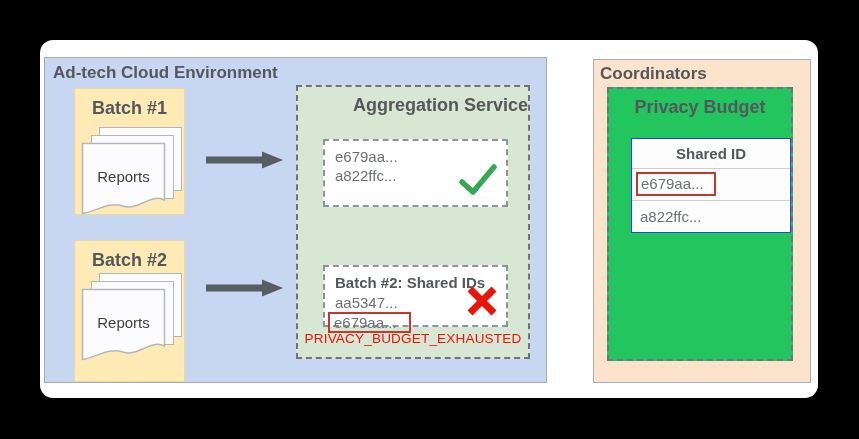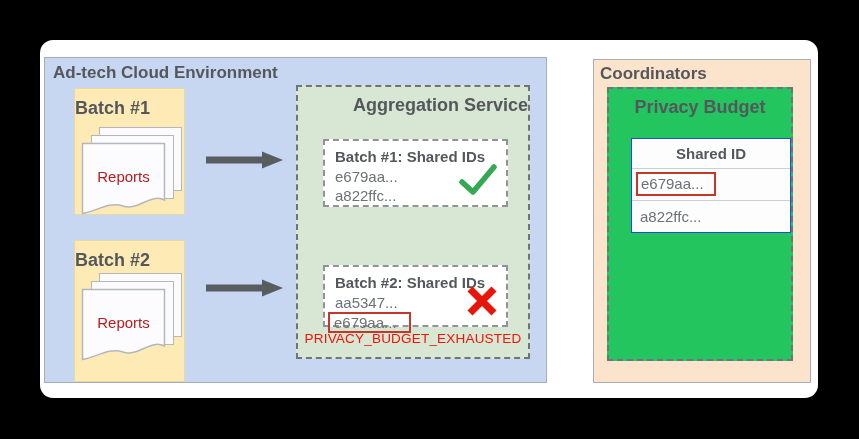--- a/index.html
+++ b/index.html
@@ -19,33 +19,33 @@
   }
   .env-label {
     position:absolute; left:53px; top:63px; font-size:17px; font-weight:700; color:#54575b;
   }
   .batch {
     position:absolute; left:74px; width:111px;
     background:#fdeab5; border:1px solid #e7d9a4; box-sizing:border-box;
   }
   #batch1 { top:88px; height:127px; }
   #batch2 { top:240px; height:142px; }
-  .batch-title { text-align:left; margin-top:9px; font-size:18px; font-weight:700; color:#54575b; }
+  .batch-title { text-align:center; margin-top:9px; font-size:18px; font-weight:700; color:#54575b; }
   .page {
     position:absolute; width:83px; height:64px;
     background:#fbfbfd; border:1px solid #b4b7ba; box-sizing:border-box;
   }
   .pg3 { left:24px; } .pg2 { left:16px; }
   #batch1 .pg3 { top:38px; } #batch1 .pg2 { top:46px; }
   #batch2 .pg3 { top:32px; } #batch2 .pg2 { top:40px; }
   .front-page { position:absolute; left:6px; }
   #batch1 .front-page { top:53px; } #batch2 .front-page { top:47px; }
   .reports-label {
     position:absolute; left:6px; width:85px; text-align:center;
-    font-size:15px; color:#b91c1c; line-height:16px;
+    font-size:15px; color:#404040; line-height:16px;
   }
   #batch1 .reports-label { top:80px; } #batch2 .reports-label { top:74px; }
   
   .arrow { position:absolute; width:80px; height:22px; }
   #arrow1 { left:204px; top:149px; }
   #arrow2 { left:204px; top:277px; }
   
   .agg {
     position:absolute; left:296px; top:85px; width:234px; height:274px;
     background:#d8e7d3; border:2px dashed #6f747a; box-sizing:border-box;
@@ -128,21 +128,20 @@
   </svg>
   <svg class="arrow" id="arrow2" viewBox="0 0 80 22">
     <line x1="2" y1="11" x2="60" y2="11" stroke="#585d62" stroke-width="7"></line>
     <polygon points="58,2.5 79,11 58,19.5" fill="#585d62"></polygon>
   </svg>
 
   <div class="agg">
     <div class="agg-title">Aggregation Service</div>
 
     <div class="result-box" id="result1">
-      <div class="result-title">Batch #1: Shared IDs</div>
       <div class="id-line">e679aa...</div>
       <div class="id-line">a822ffc...</div>
       <svg class="status-icon check-pos" width="38" height="32" viewBox="0 0 38 32">
         <path d="M3,18 L14,28 L35,3" fill="none" stroke="#34a853" stroke-width="5.5" stroke-linecap="round" stroke-linejoin="round"></path>
       </svg>
     </div>
 
     <div class="result-box" id="result2">
       <div class="result-title">Batch #2: Shared IDs</div>
       <div class="id-line">aa5347...</div>

